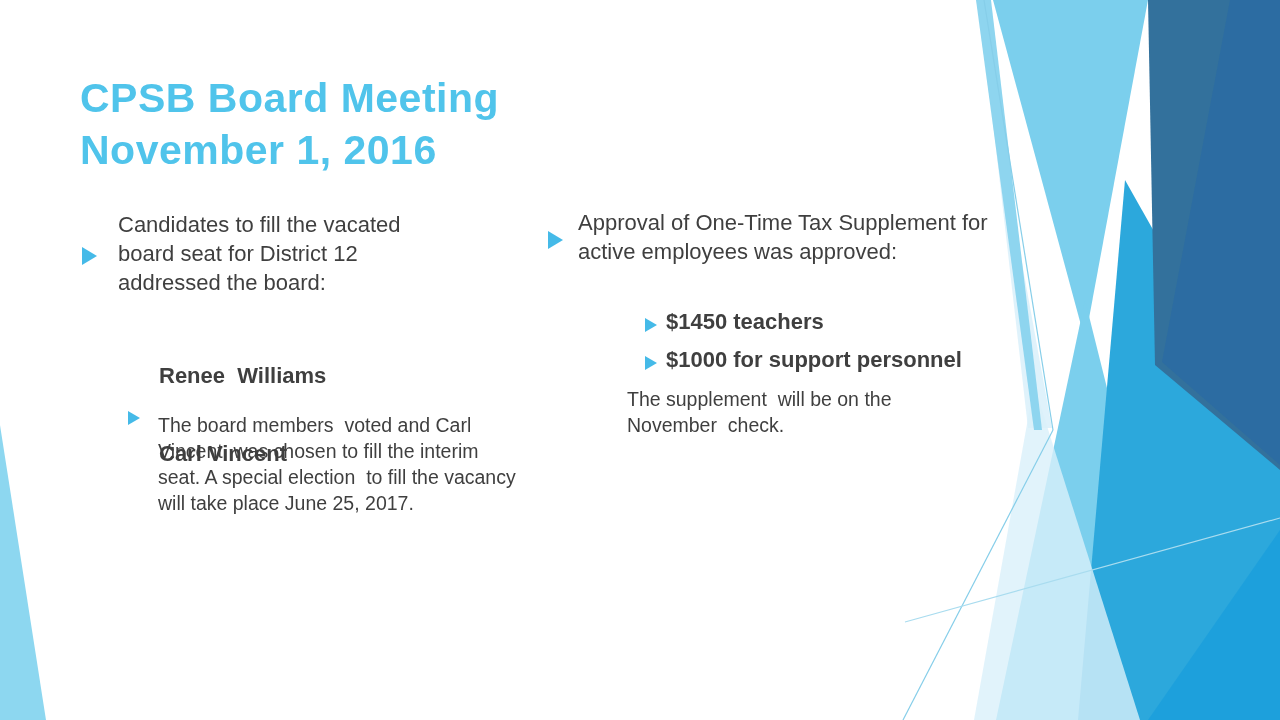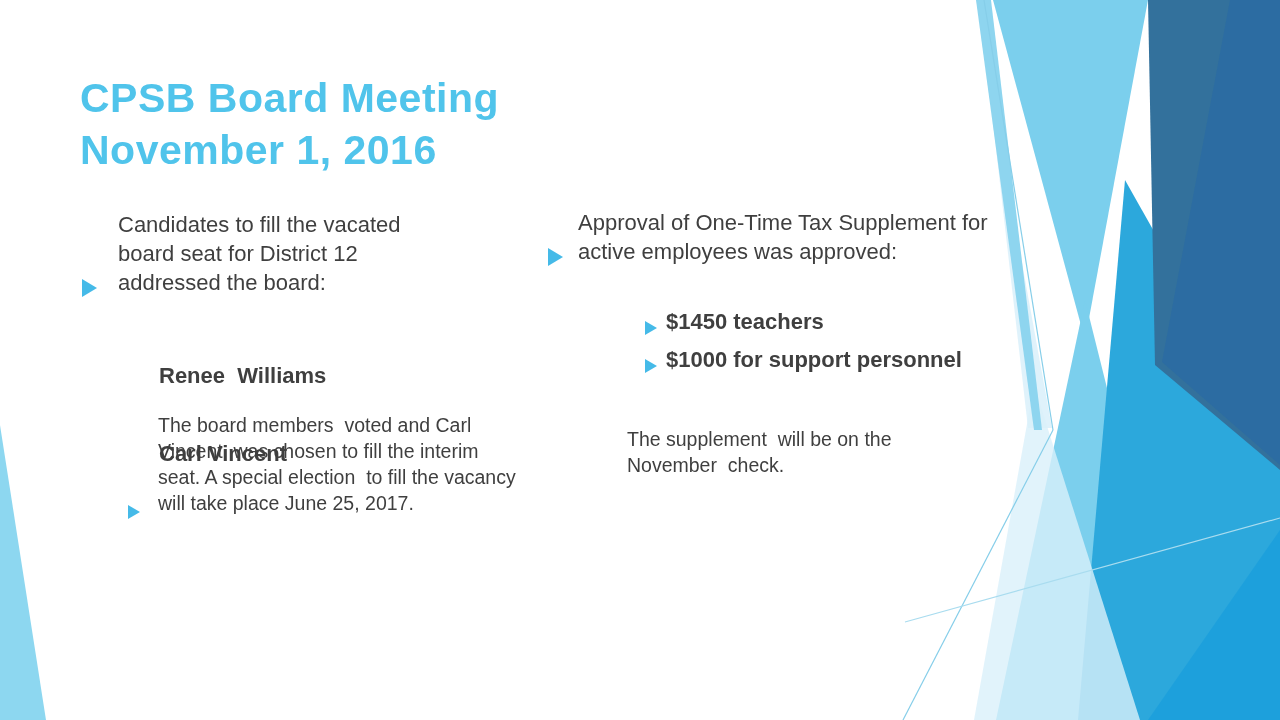--- a/index.html
+++ b/index.html
@@ -12,39 +12,39 @@
   }
   .decor{position:absolute;top:0;left:0;width:1280px;height:720px;}
 
   .title{
     position:absolute;left:80px;top:72px;margin:0;
     font-size:41px;line-height:52px;font-weight:700;
     color:#50C4EB;letter-spacing:0.5px;
   }
   .title .tl{display:block;}
 
-  .row{position:absolute;display:flex;align-items:flex-end;color:#3F3F3F;}
+  .row{position:absolute;display:flex;align-items:center;color:#3F3F3F;}
   .txt{white-space:pre-wrap;}
 
   
   .tri{flex:0 0 auto;width:0;height:0;border-style:solid;border-color:transparent;}
   .tri-main{border-width:9px 0 9px 15px;border-left-color:#45BAE8;margin-top:5px;}
   .tri-sub{border-width:7px 0 7px 12px;border-left-color:#45BAE8;margin-top:6px;}
 
   .main-txt{font-size:22px;line-height:29px;}
   .sub-txt{font-size:22px;line-height:26px;font-weight:bold;}
 
   .lb1{left:82px;top:210px;}  .lb1 .tri{margin-right:21px;} .lb1 .txt{width:342px;}
   .lnames{left:128px;top:311px;} .lnames .tri{margin-right:19px;} .lnames .txt{width:260px;}
   .lpara{left:158px;top:412px;width:372px;font-size:19.5px;line-height:26px;color:#3F3F3F;position:absolute;white-space:pre-wrap;}
 
   .rb1{left:548px;top:208px;}  .rb1 .tri{margin-right:15px;} .rb1 .txt{width:420px;}
   .rsub1{left:645px;top:309px;} .rsub2{left:645px;top:347px;}
   .rsub1 .tri,.rsub2 .tri{margin-right:9px;}
-  .rpara{left:627px;top:386px;width:318px;font-size:19.5px;line-height:26px;color:#3F3F3F;position:absolute;white-space:pre-wrap;margin-top:40px;}
+  .rpara{left:627px;top:386px;width:318px;font-size:19.5px;line-height:26px;color:#3F3F3F;position:absolute;white-space:pre-wrap;}
   .rb2{left:548px;top:452px;} .rb2 .tri{margin-right:17px;} .rb2 .txt{width:384px;}
 </style>
 </head>
 <body>
 
 <div class="slide">
 
   <svg class="decor" viewBox="0 0 1280 720" preserveAspectRatio="none">
 
     <polygon points="993,0 1148,0 1085,340" fill="#7BCFED"></polygon>

